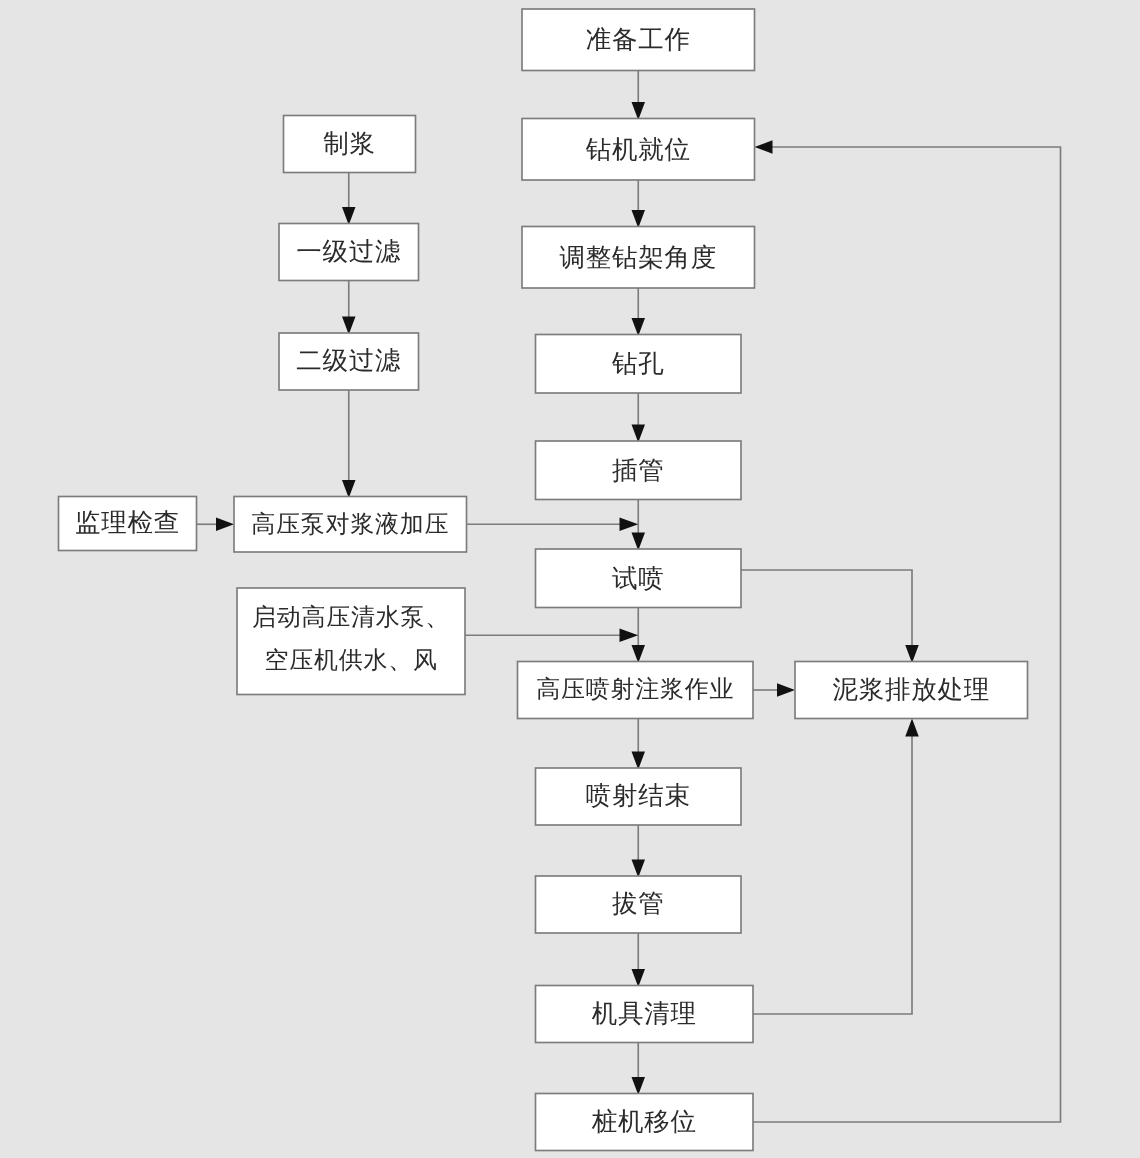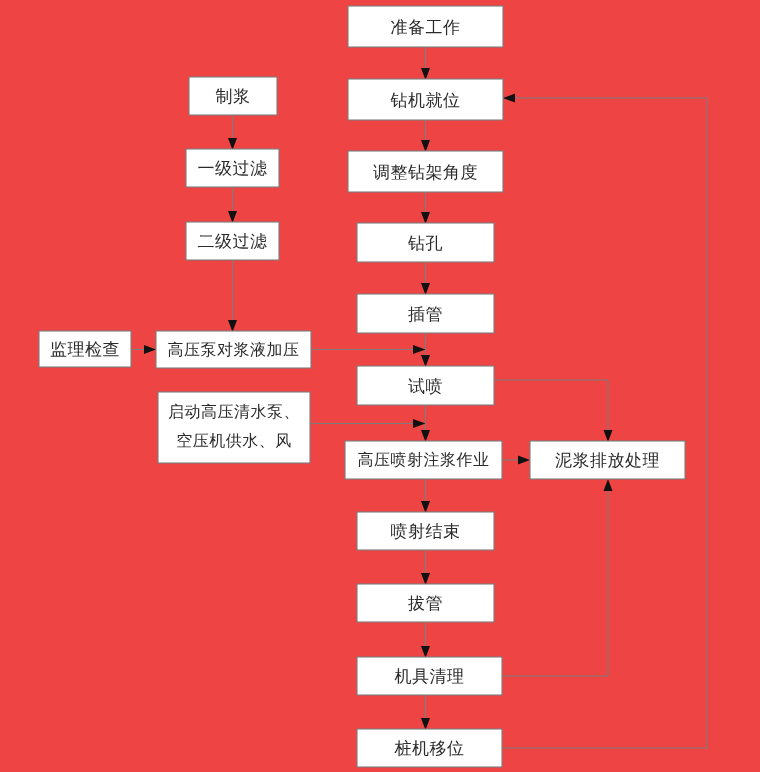--- a/index.html
+++ b/index.html
@@ -11,21 +11,21 @@
   body {
     width: 760px;
     height: 772px;
     font-family: "DejaVu Sans", "Liberation Sans", sans-serif;
     overflow: hidden;
   }
   #chart-root {
     position: relative;
     width: 760px;
     height: 772px;
-    background: #ef4444;
+    background: #e5e5e5;
   }
   svg.flow-svg {
     position: absolute;
     top: 0;
     left: 0;
     width: 760px;
     height: 772px;
   }
   .node-rect {
     fill: #ffffff;

